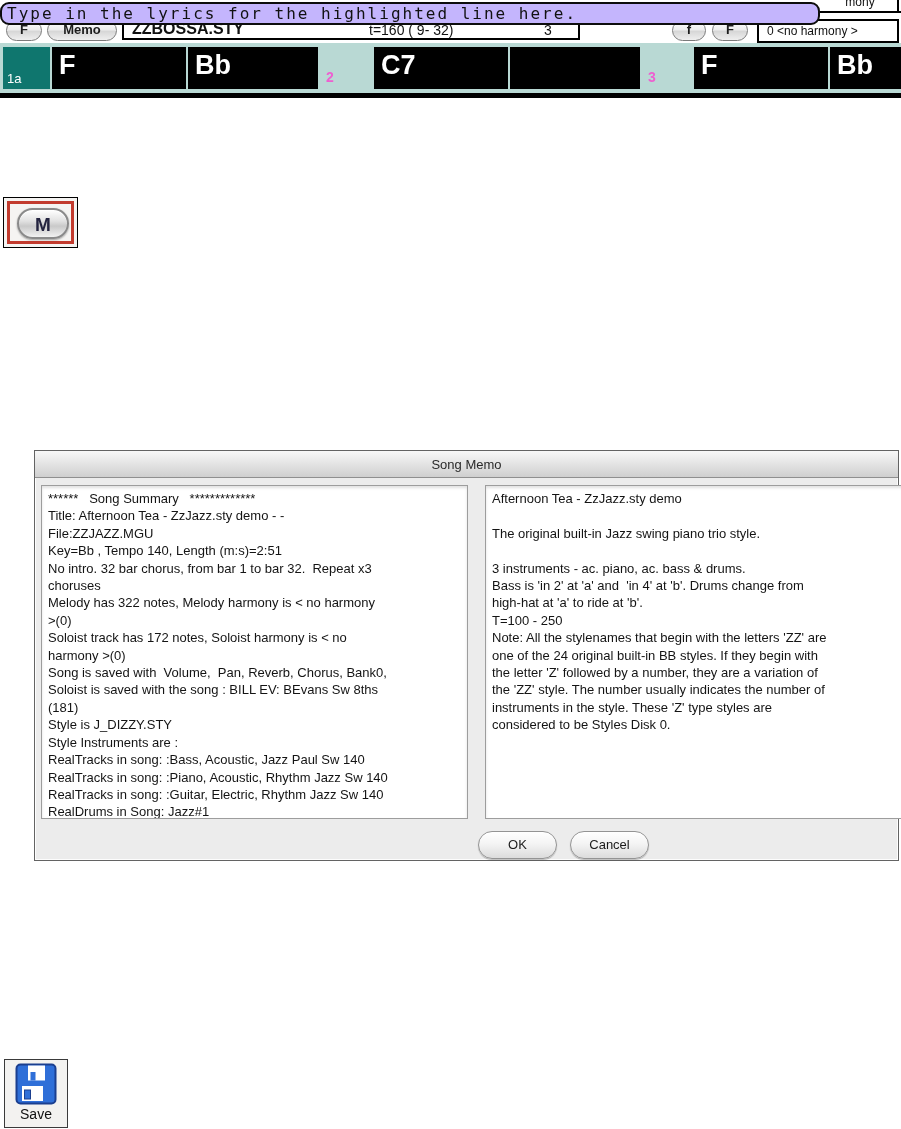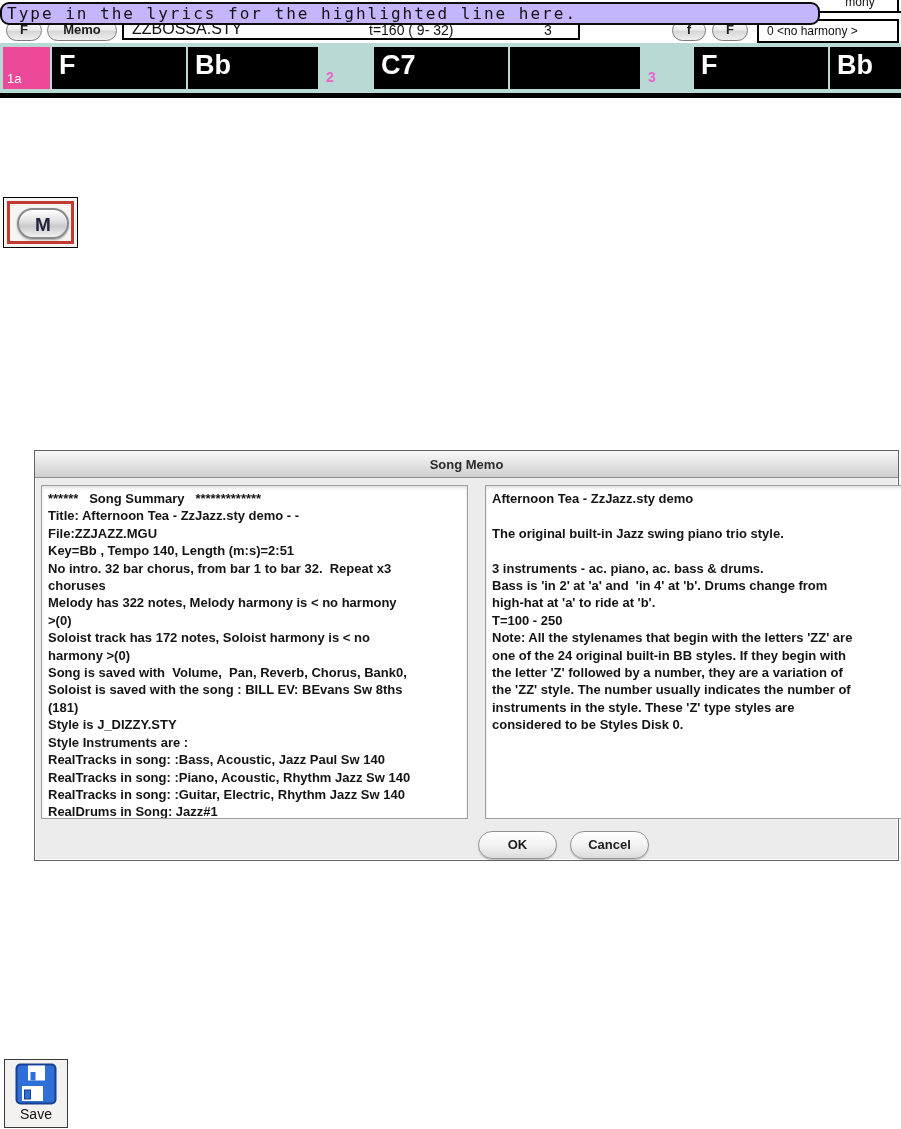--- a/index.html
+++ b/index.html
@@ -12,21 +12,21 @@
   .mac-pill {
     position:absolute; border:1px solid #7a7a7a; border-radius:12px;
     background:linear-gradient(#ffffff,#ededed 45%,#d7d7d7 55%,#efefef);
     box-shadow:inset 0 1px 0 #fff; color:#1d1d1d; font-weight:bold;
     font-size:13px; text-align:center; line-height:18px;
   }
   #btn-f1     { left:6px;  top:20px; width:36px;  height:21px; }
   #btn-style  { left:47px; top:20px; width:70px;  height:21px; }
   #style-box  { left:122px; top:15px; width:458px; height:25px;
                 background:#fff; border:2px solid #000; }
-  #style-name { left:8px;  top:3px;  font-size:16px; font-weight:normal; color:#111; position:absolute;}
+  #style-name { left:8px;  top:3px;  font-size:16px; font-weight:bold; color:#111; position:absolute;}
   #tempo-info { left:245px; top:5px; font-size:14px; color:#111; position:absolute;}
   #chorus-num { left:420px; top:5px; font-size:14px; color:#111; position:absolute;}
   #btn-f2 { left:672px; top:20px; width:34px; height:21px; }
   #btn-f3 { left:712px; top:20px; width:36px; height:21px; }
   #harmony-box { left:757px; top:19px; width:142px; height:24px;
                  background:#fff; border:2px solid #000; font-size:12px;
                  color:#111; line-height:20px; padding-left:8px; white-space:nowrap; overflow:hidden;}
   #top-frag { left:830px; top:0; width:60px; height:9px; overflow:hidden; font-size:12px; color:#111;text-align:center;}
   #top-frag span { position:relative; top:-5px; }
   #top-hline { left:768px; top:11px; width:133px; height:2px; background:#000; }
@@ -38,21 +38,21 @@
     font-family:"DejaVu Sans Mono", monospace; font-size:16px; letter-spacing:2px;
     color:#111; line-height:19px; padding-left:5px; z-index:5; white-space:nowrap; overflow:hidden;
   }
 
   
   #chord-strip { left:0; top:43px; width:901px; height:50px; background:#b9d9d4; }
   #chord-underline { left:0; top:93px; width:901px; height:5px; background:#000; }
   .chord-cell { position:absolute; top:4px; height:42px; background:#000;
                 color:#fff; font-size:27px; font-weight:600; padding:3px 0 0 7px; }
   #cell-barnum { position:absolute; top:4px; height:42px; left:3px; width:47px;
-                 background:#ec4899; color:#fff; font-size:13px; }
+                 background:#0f766e; color:#fff; font-size:13px; }
   #cell-barnum span { position:absolute; left:4px; bottom:3px; }
   #cell-c1 { left:52px;  width:134px; }
   #cell-c2 { left:188px; width:130px; }
   #cell-c3 { left:374px; width:134px; }
   #cell-c4 { left:510px; width:130px; }
   #cell-c5 { left:694px; width:134px; }
   #cell-c6 { left:830px; width:71px;  }
   .barnum-pink { position:absolute; top:4px; height:42px; width:50px;
                  color:#ee5fd0; font-size:14px; font-weight:bold; }
   .barnum-pink span { position:absolute; left:8px; bottom:4px; }
@@ -65,21 +65,21 @@
            border:3px solid #c23b2e; }
   #m-pill { position:absolute; left:7px; top:4px; width:52px; height:31px;
             border-radius:16px; border:2px solid #8a8a8a;
             background:linear-gradient(#ffffff,#e2e2e2 40%,#c9c9c9 60%,#f2f2f2);
             box-shadow:0 1px 2px rgba(0,0,0,.35), inset 0 1px 0 #fff;
             text-align:center; line-height:29px; font-size:19px; font-weight:bold; color:#23233f; }
 
   
   #dialog { left:34px; top:450px; width:865px; height:411px;
             background:#ececec; border:1px solid #636363;
-            box-shadow:0 0 0 1px #fdfdfd inset;font-weight:bold; }
+            box-shadow:0 0 0 1px #fdfdfd inset; }
   #dlg-titlebar { position:absolute; left:0; top:0; width:100%; height:27px;
                   background:linear-gradient(#f8f8f8,#cfcfcf);
                   border-bottom:1px solid #8f8f8f; text-align:center;
                   font-size:13px; color:#2a2a2a; line-height:27px; }
   .memo-pane { position:absolute; top:34px; height:334px; background:#fff;
                border:1px solid #9d9d9d; box-shadow:inset 0 2px 3px rgba(0,0,0,.12);
                padding:4px 6px; font-size:13px; line-height:17.4px; color:#141414;
                white-space:pre-wrap; overflow:hidden; }
   #pane-left  { left:6px;   width:427px; }
   #pane-right { left:450px; width:421px; }

